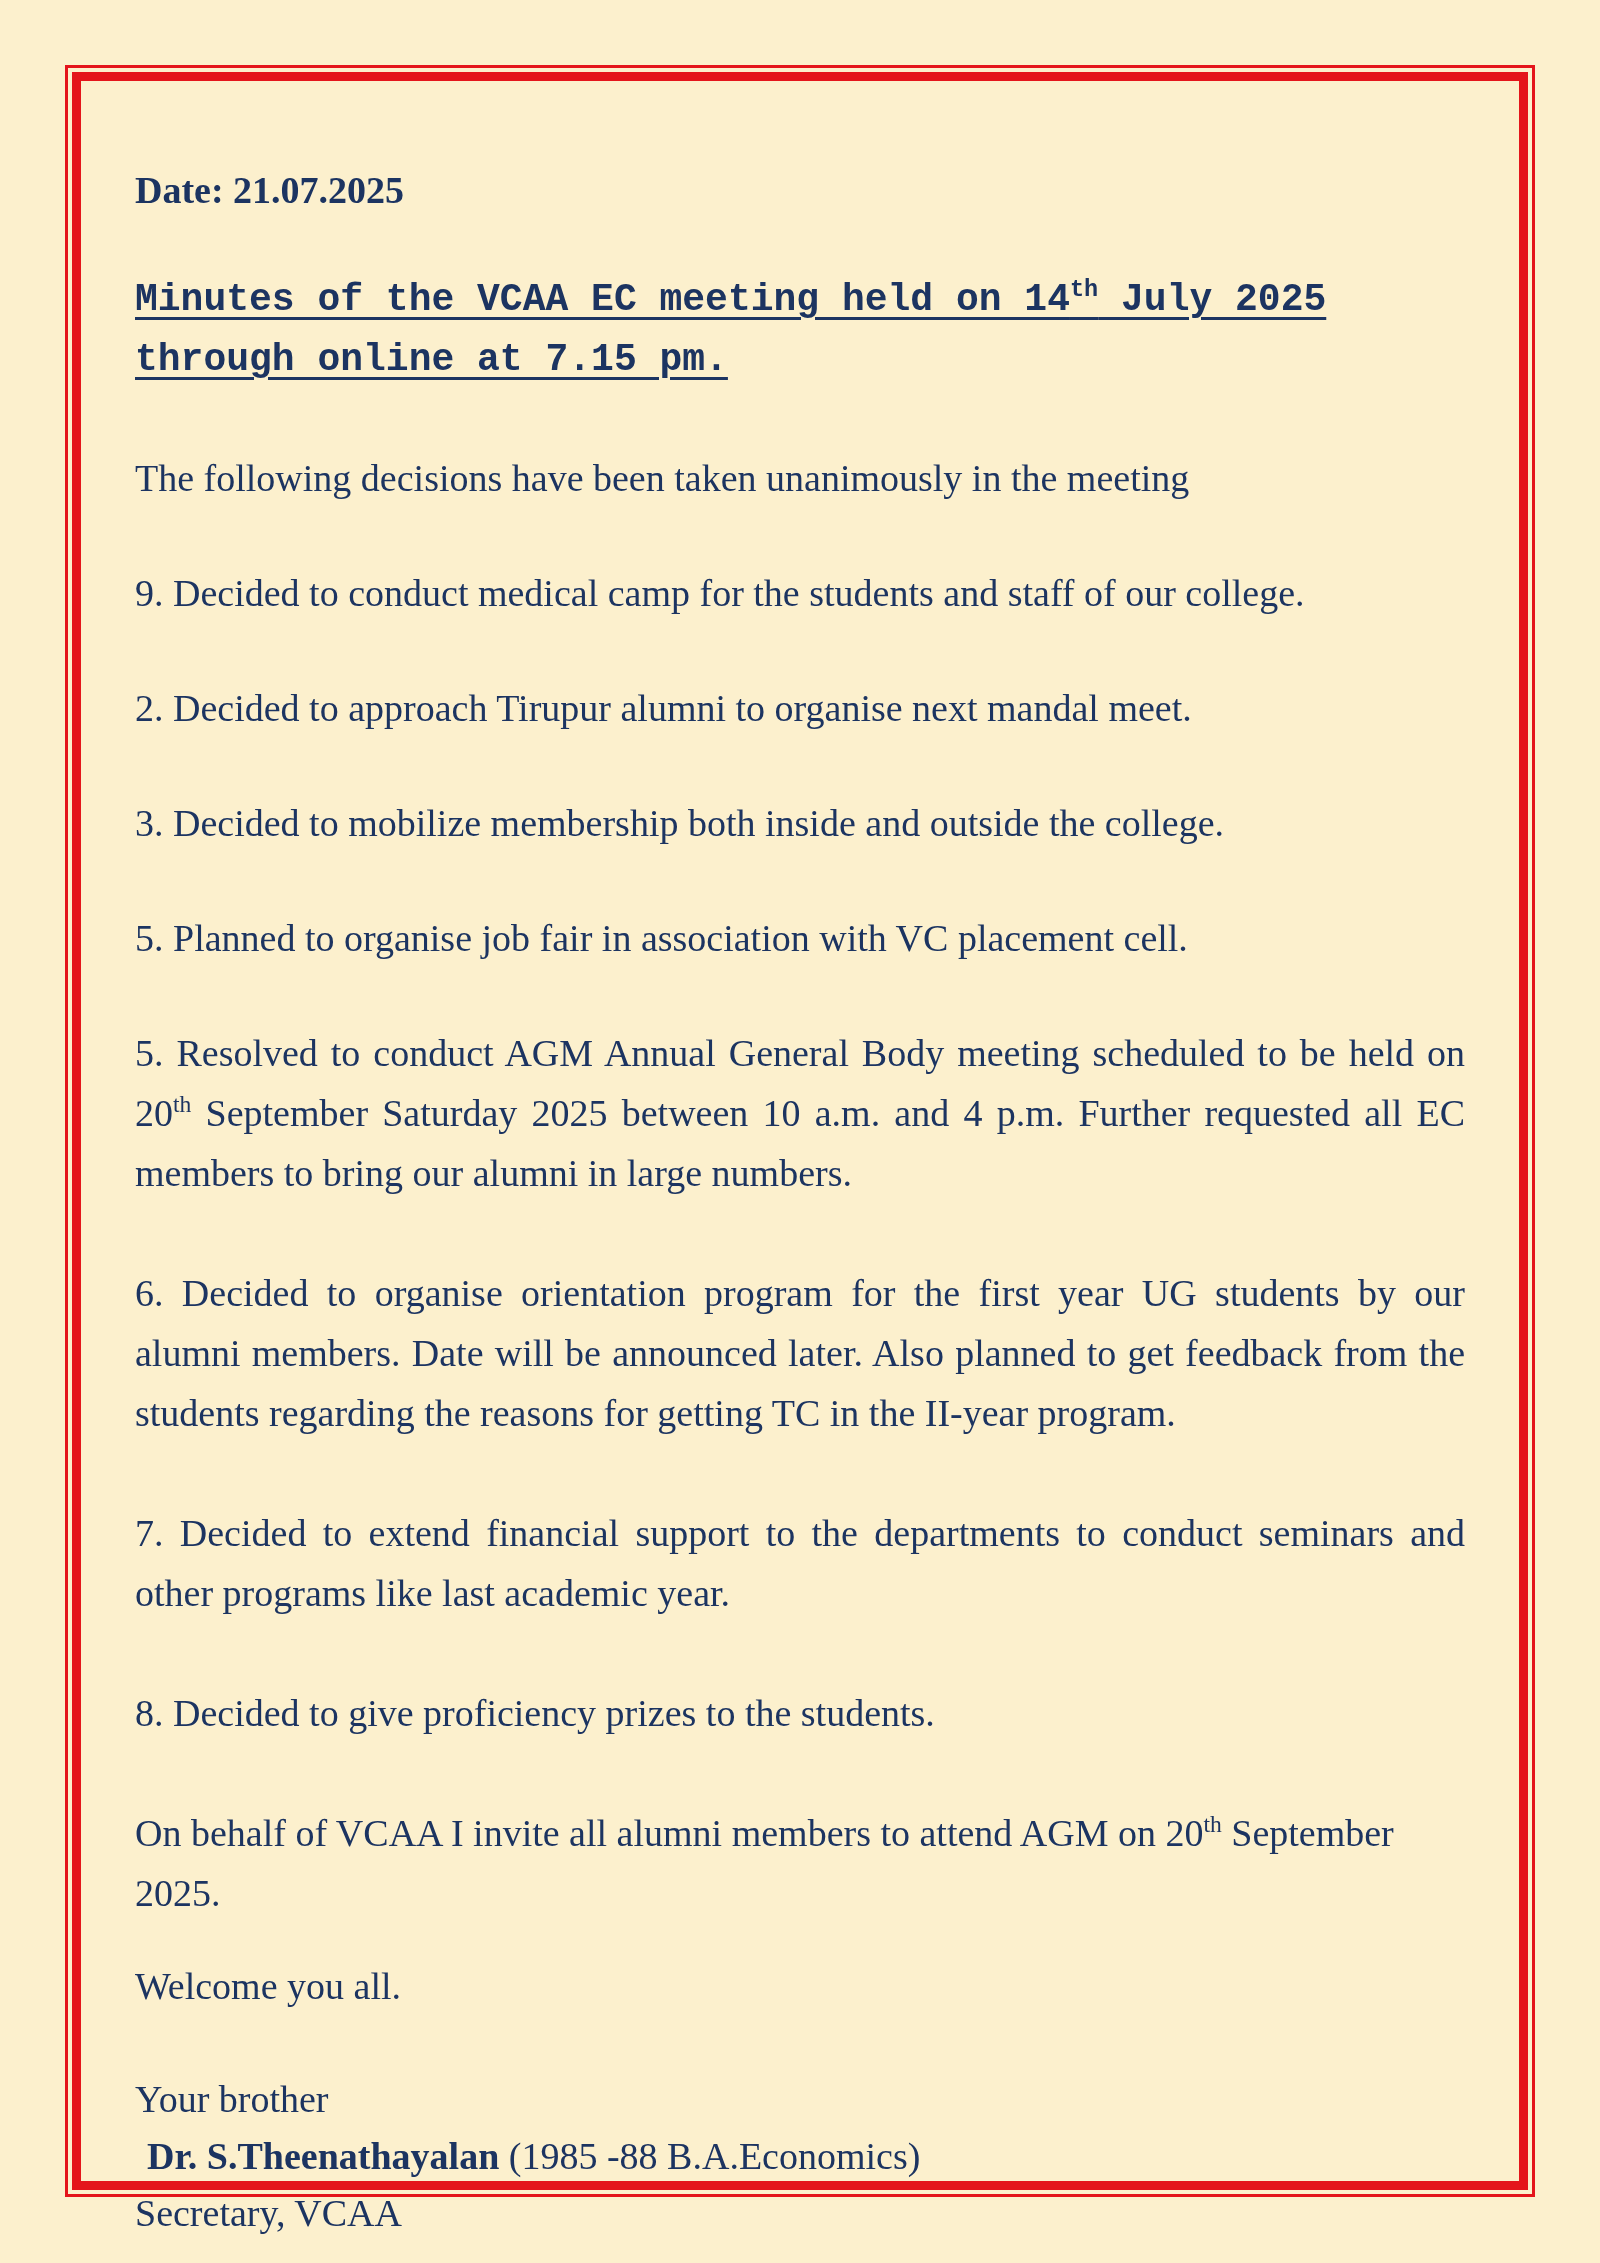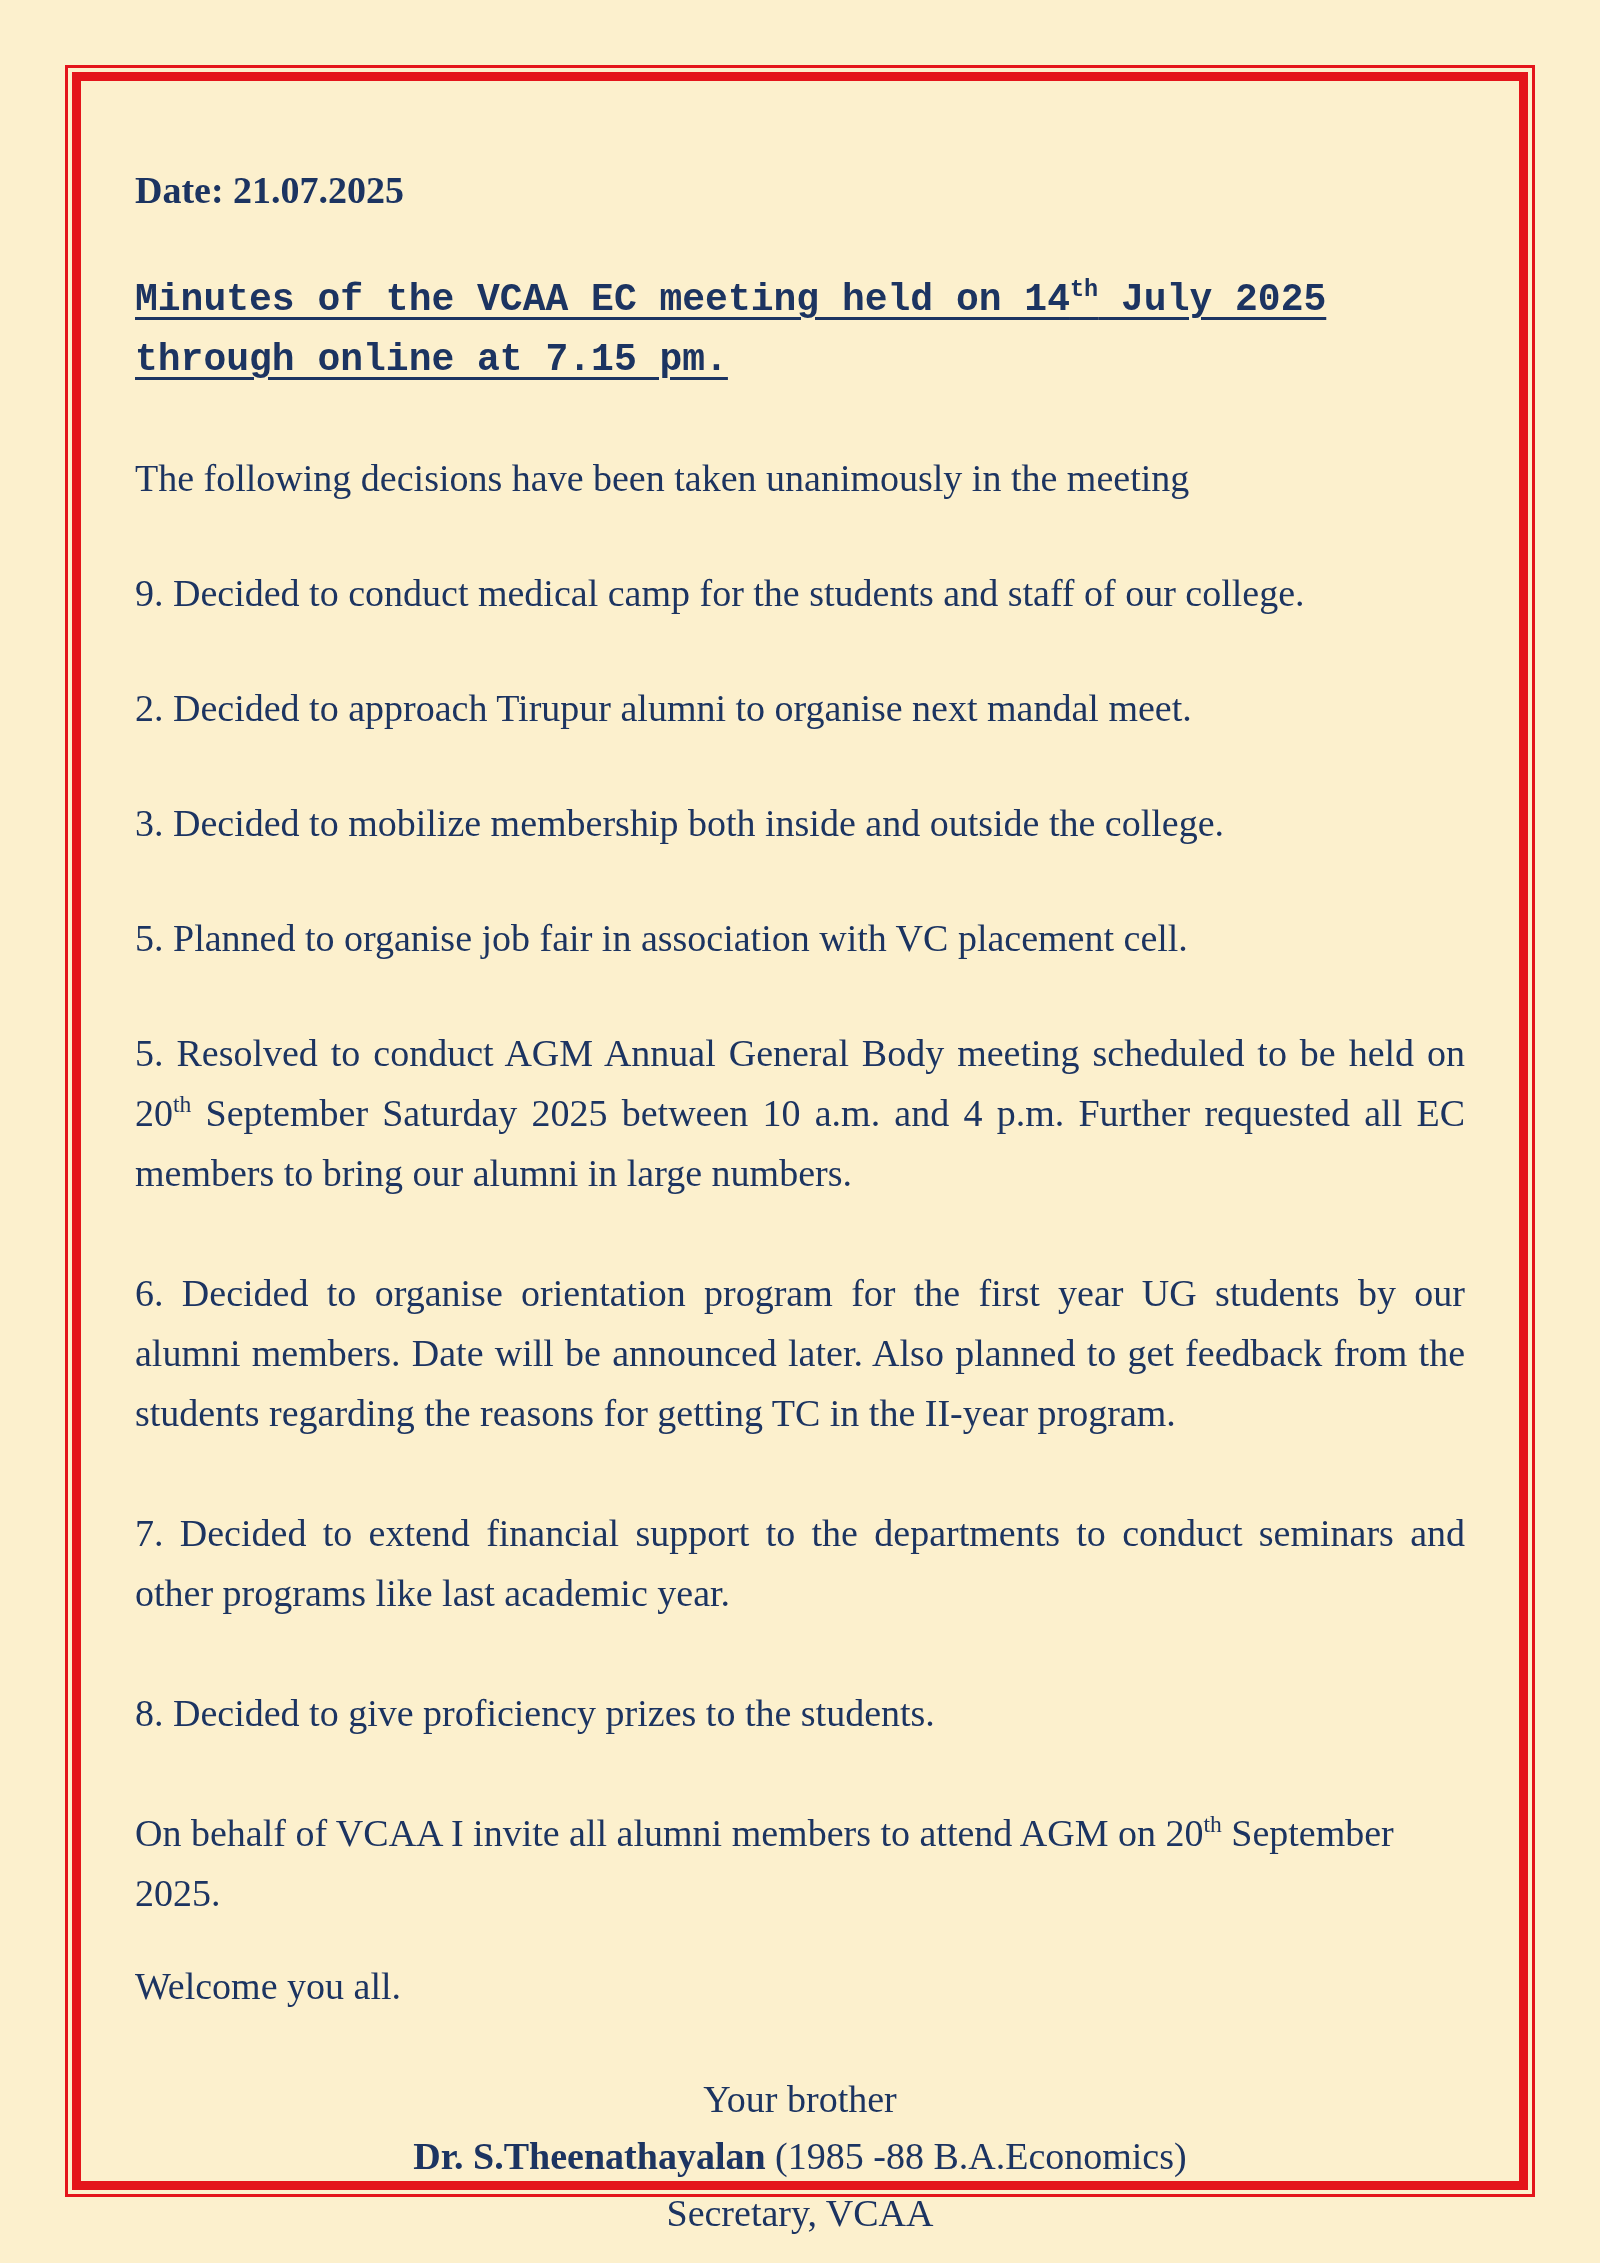--- a/index.html
+++ b/index.html
@@ -57,22 +57,22 @@
   .mb-sm { margin-bottom: 33px; }
   sup {
     font-size: 0.62em;
     line-height: 0;
     vertical-align: super;
   }
   .signature p {
     margin: 0;
     line-height: 57px;
   }
-  .signature { margin-top: 52px; text-align: center; }
-  .bold { font-weight: bold; }
+  .signature { margin-top: 52px; }
+  .bold { font-weight: bold; margin-left: 12px; }
 </style>
 </head>
 <body>
 
 <div class="frame-outer"></div>
 <div class="frame-inner"></div>
 
 <div class="content">
 
   <p class="date-line">Date: 21.07.2025</p>

